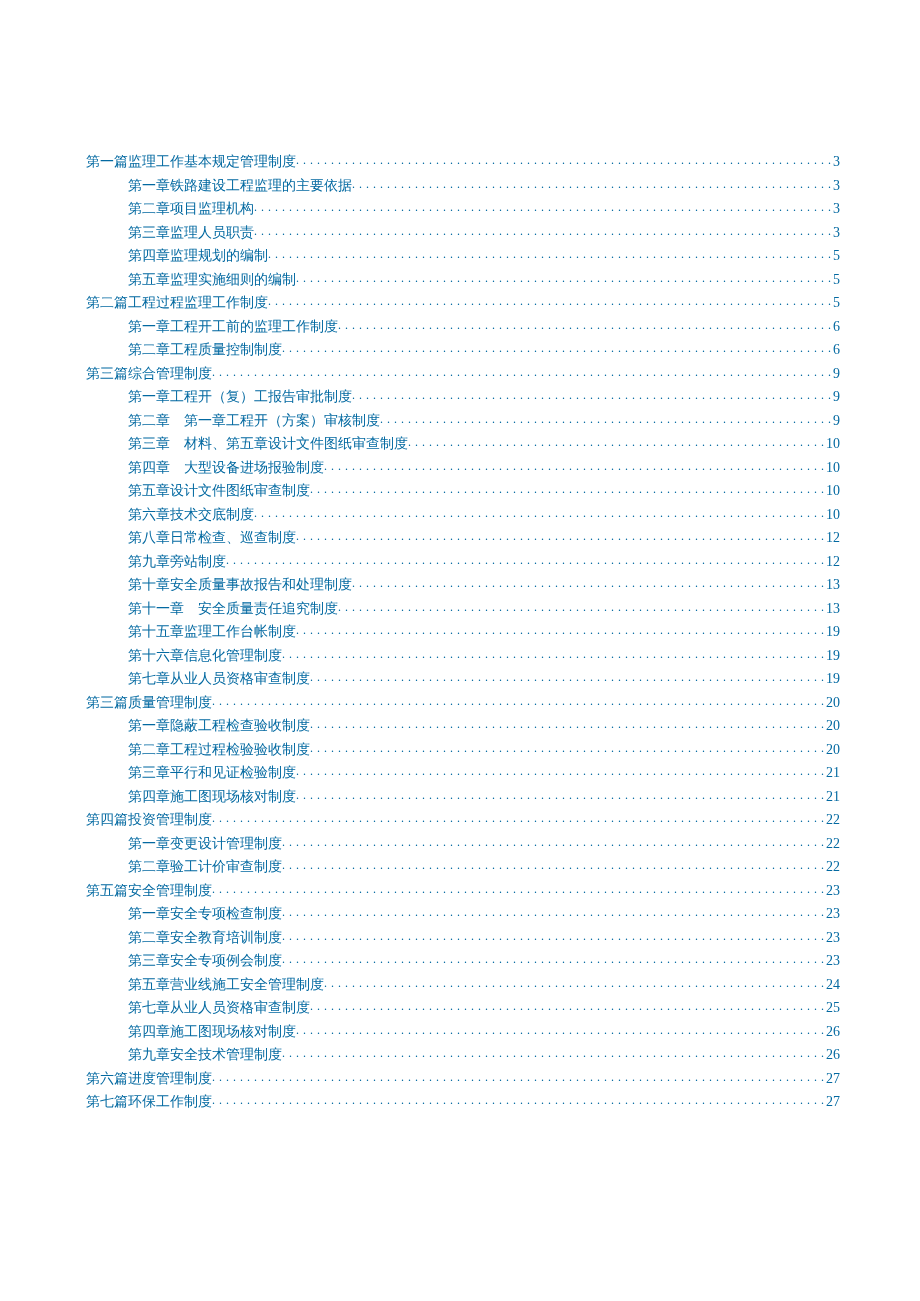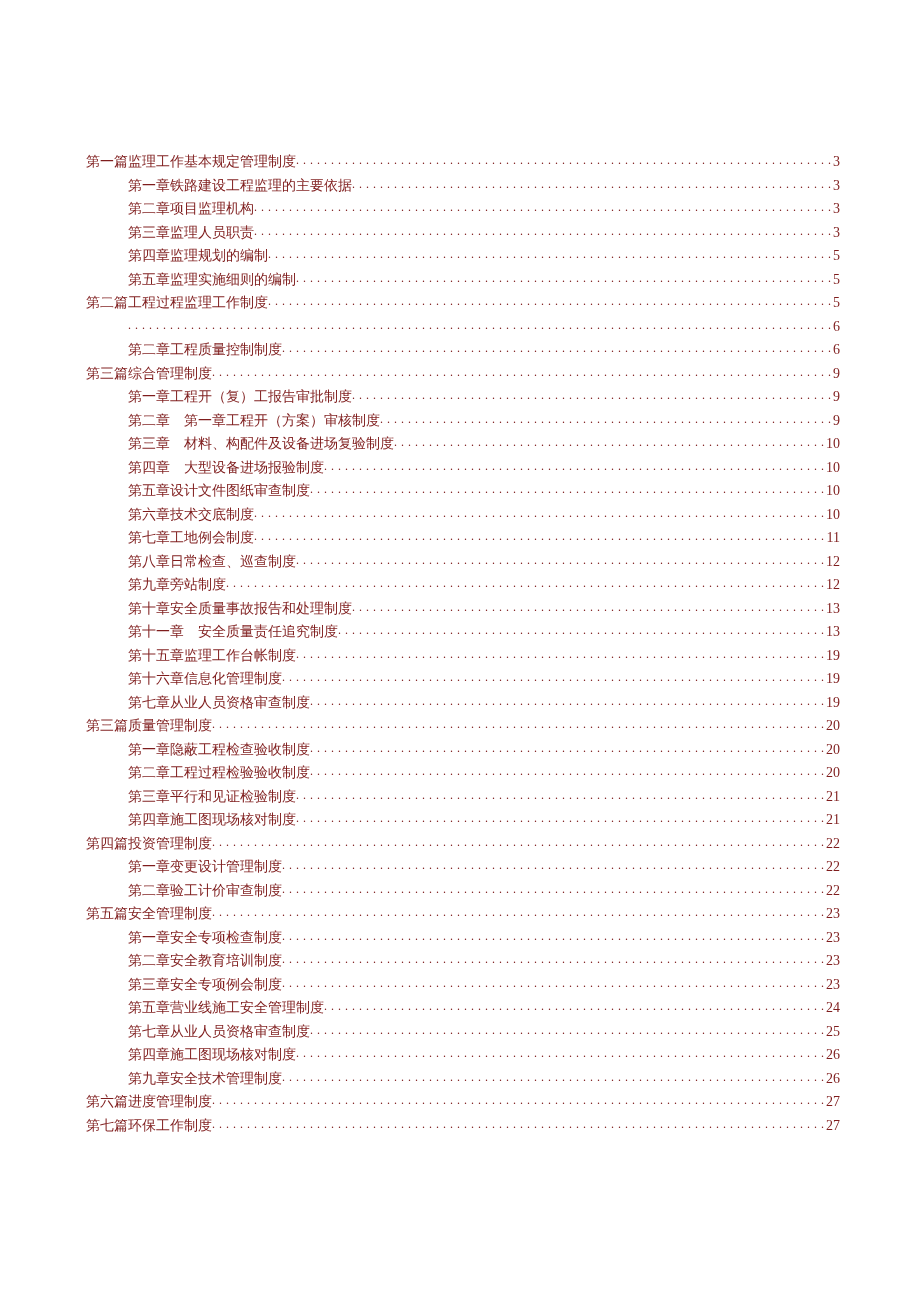--- a/index.html
+++ b/index.html
@@ -12,21 +12,21 @@
       font-family: "SimSun", "STSong", serif;
       width: 920px;
       height: 1301px;
       padding: 150px 80px 80px 86px;
     }
     .toc-line {
       display: flex;
       align-items: center;
       font-size: 14px;
       line-height: 23.5px;
-      color: #7f1d1d;
+      color: #0369a1;
       white-space: nowrap;
     }
     .toc-line.level-0 {
       padding-left: 0;
     }
     .toc-line.level-1 {
       padding-left: 42px;
     }
     .toc-title {
       flex: 0 0 auto;
@@ -82,20 +82,21 @@
       <span class="toc-title">第五章监理实施细则的编制</span>
       <span class="toc-dots"></span>
       <span class="toc-page">5</span>
     </div>
     <div class="toc-line level-0">
       <span class="toc-title">第二篇工程过程监理工作制度</span>
       <span class="toc-dots"></span>
       <span class="toc-page">5</span>
     </div>
     <div class="toc-line level-1">
+      <span class="toc-title">第一章工程开工前的监理工作制度</span>
       <span class="toc-dots"></span>
       <span class="toc-page">6</span>
     </div>
     <div class="toc-line level-1">
       <span class="toc-title">第二章工程质量控制制度</span>
       <span class="toc-dots"></span>
       <span class="toc-page">6</span>
     </div>
     <div class="toc-line level-0">
       <span class="toc-title">第三篇综合管理制度</span>
@@ -106,43 +107,38 @@
       <span class="toc-title">第一章工程开（复）工报告审批制度</span>
       <span class="toc-dots"></span>
       <span class="toc-page">9</span>
     </div>
     <div class="toc-line level-1">
       <span class="toc-title">第二章　第一章工程开（方案）审核制度</span>
       <span class="toc-dots"></span>
       <span class="toc-page">9</span>
     </div>
     <div class="toc-line level-1">
-      <span class="toc-title">第三章　材料、构配件及设备进场复验制度</span>
+      <span class="toc-title">第三章　材料、第五章设计文件图纸审查制度</span>
       <span class="toc-dots"></span>
       <span class="toc-page">10</span>
     </div>
     <div class="toc-line level-1">
       <span class="toc-title">第四章　大型设备进场报验制度</span>
       <span class="toc-dots"></span>
       <span class="toc-page">10</span>
     </div>
     <div class="toc-line level-1">
       <span class="toc-title">第五章设计文件图纸审查制度</span>
       <span class="toc-dots"></span>
       <span class="toc-page">10</span>
     </div>
     <div class="toc-line level-1">
       <span class="toc-title">第六章技术交底制度</span>
       <span class="toc-dots"></span>
       <span class="toc-page">10</span>
-    </div>
-    <div class="toc-line level-1">
-      <span class="toc-title">第七章工地例会制度</span>
-      <span class="toc-dots"></span>
-      <span class="toc-page">11</span>
     </div>
     <div class="toc-line level-1">
       <span class="toc-title">第八章日常检查、巡查制度</span>
       <span class="toc-dots"></span>
       <span class="toc-page">12</span>
     </div>
     <div class="toc-line level-1">
       <span class="toc-title">第九章旁站制度</span>
       <span class="toc-dots"></span>
       <span class="toc-page">12</span>

